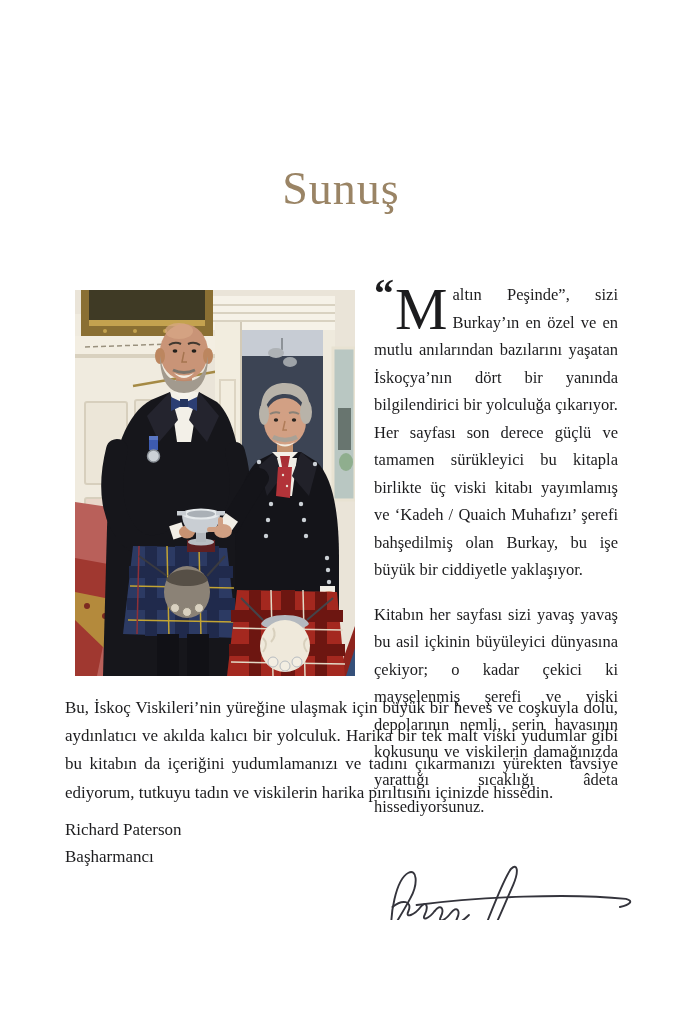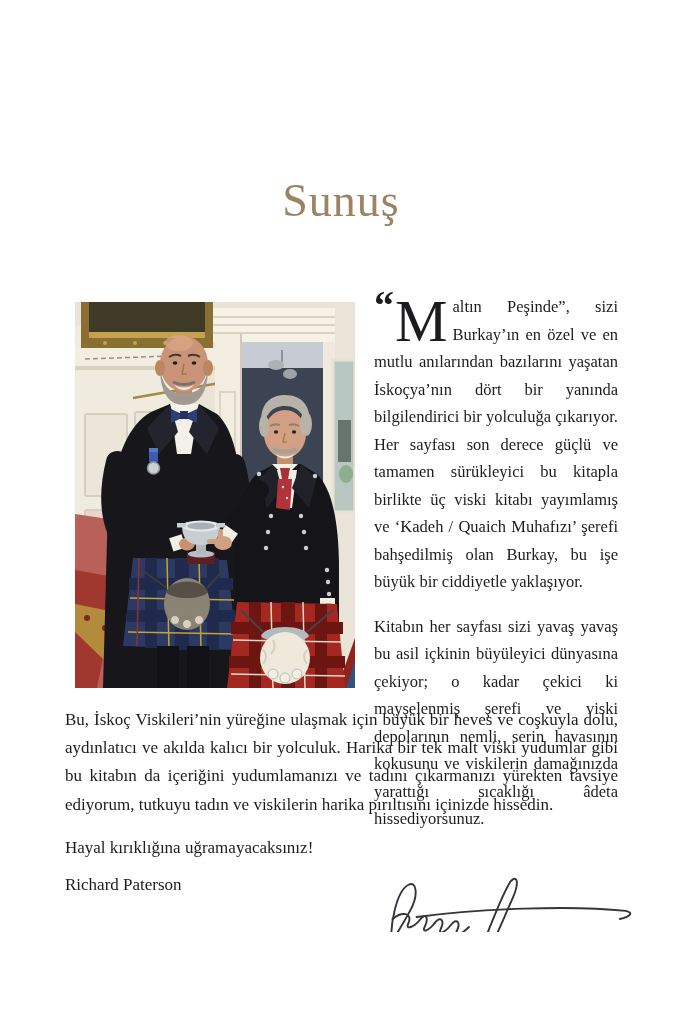--- a/index.html
+++ b/index.html
@@ -1,17 +1,17 @@
 <!DOCTYPE html>
 <html><head>
 <meta charset="utf-8">
 <style>
   html,body { margin:0; padding:0; background:#ffffff; }
   .page {
-    position:relative; width:682px; height:916px; margin:16px auto;
+    position:relative; width:682px; height:916px; margin:4px auto;
     background:#ffffff; overflow:hidden;
     font-family:"Liberation Serif","DejaVu Serif",serif;
     color:#1c1c1e;
   }
   .chapter-title {
     position:absolute; top:158px; left:0; right:0; margin:0;
     text-align:center; font-weight:400; font-size:46px; letter-spacing:1px;
     color:#9a8465;
   }
   .photo-wrap {
@@ -272,23 +272,23 @@
     </svg>
   </div>
 
   <div class="intro-col">
     <p class="first"><span class="opener"><span class="oq">“</span><span class="dc">M</span></span><span>altın Peşinde”, sizi Burkay’ın en özel ve en mutlu anılarından bazılarını yaşatan İskoçya’nın dört bir yanında bilgilendirici bir yolculuğa çıkarıyor. Her sayfası son derece güçlü ve tamamen sürükleyici bu kitapla birlikte üç viski kitabı yayımlamış ve ‘Kadeh / Quaich Muhafızı’ şerefi bahşedilmiş olan Burkay, bu işe büyük bir ciddiyetle yaklaşıyor.</span></p>
     <p class="second">Kitabın her sayfası sizi yavaş yavaş bu asil içkinin büyüleyici dünyasına çekiyor; o kadar çekici ki mayşelenmiş şerefi ve viski depolarının nemli, serin havasının kokusunu ve viskilerin damağınızda yarattığı sıcaklığı âdeta hissediyorsunuz.</p>
   </div>
 
   <div class="lower-block">
     <p class="justified">Bu, İskoç Viskileri’nin yüreğine ulaşmak için büyük bir heves ve coşkuyla dolu, aydınlatıcı ve akılda kalıcı bir yolculuk. Harika bir tek malt viski yudumlar gibi bu kitabın da içeriğini yudumlamanızı ve tadını çıkarmanızı yürekten tavsiye ediyorum, tutkuyu tadın ve viskilerin harika pırıltısını içinizde hissedin.</p>
-    <p class="exclaim">Hayal kırıklığına uğramayacaksınız!</p>
     <div class="sig-block">
       <div>Richard Paterson</div>
+      <div>Başharmancı</div>
     </div>
   </div>
 
   <svg class="signature" viewBox="0 0 305 145">
     <g stroke="#34343c" stroke-width="1.9" fill="none" stroke-linecap="round" stroke-linejoin="round">
       <path d="M 64,98 C 60,74 68,38 80,32 C 88,28 90,42 82,57 C 72,76 56,100 42,124 C 36,134 30,141 26,142"></path>
       <path d="M 64,66 C 74,58 84,60 80,70 C 76,78 86,74 92,66 C 98,59 100,66 96,74 C 93,80 100,78 106,70"></path>
       <path d="M 106,70 C 112,62 116,68 112,76 C 109,82 116,80 122,72 C 128,64 132,70 128,78 C 125,84 132,82 140,74"></path>
       <path d="M 88,64 C 150,56 240,52 296,58 C 304,60 300,64 290,66"></path>
       <path d="M 152,96 C 162,72 174,38 182,28 C 188,22 190,30 184,44 C 176,62 166,86 160,98"></path>

